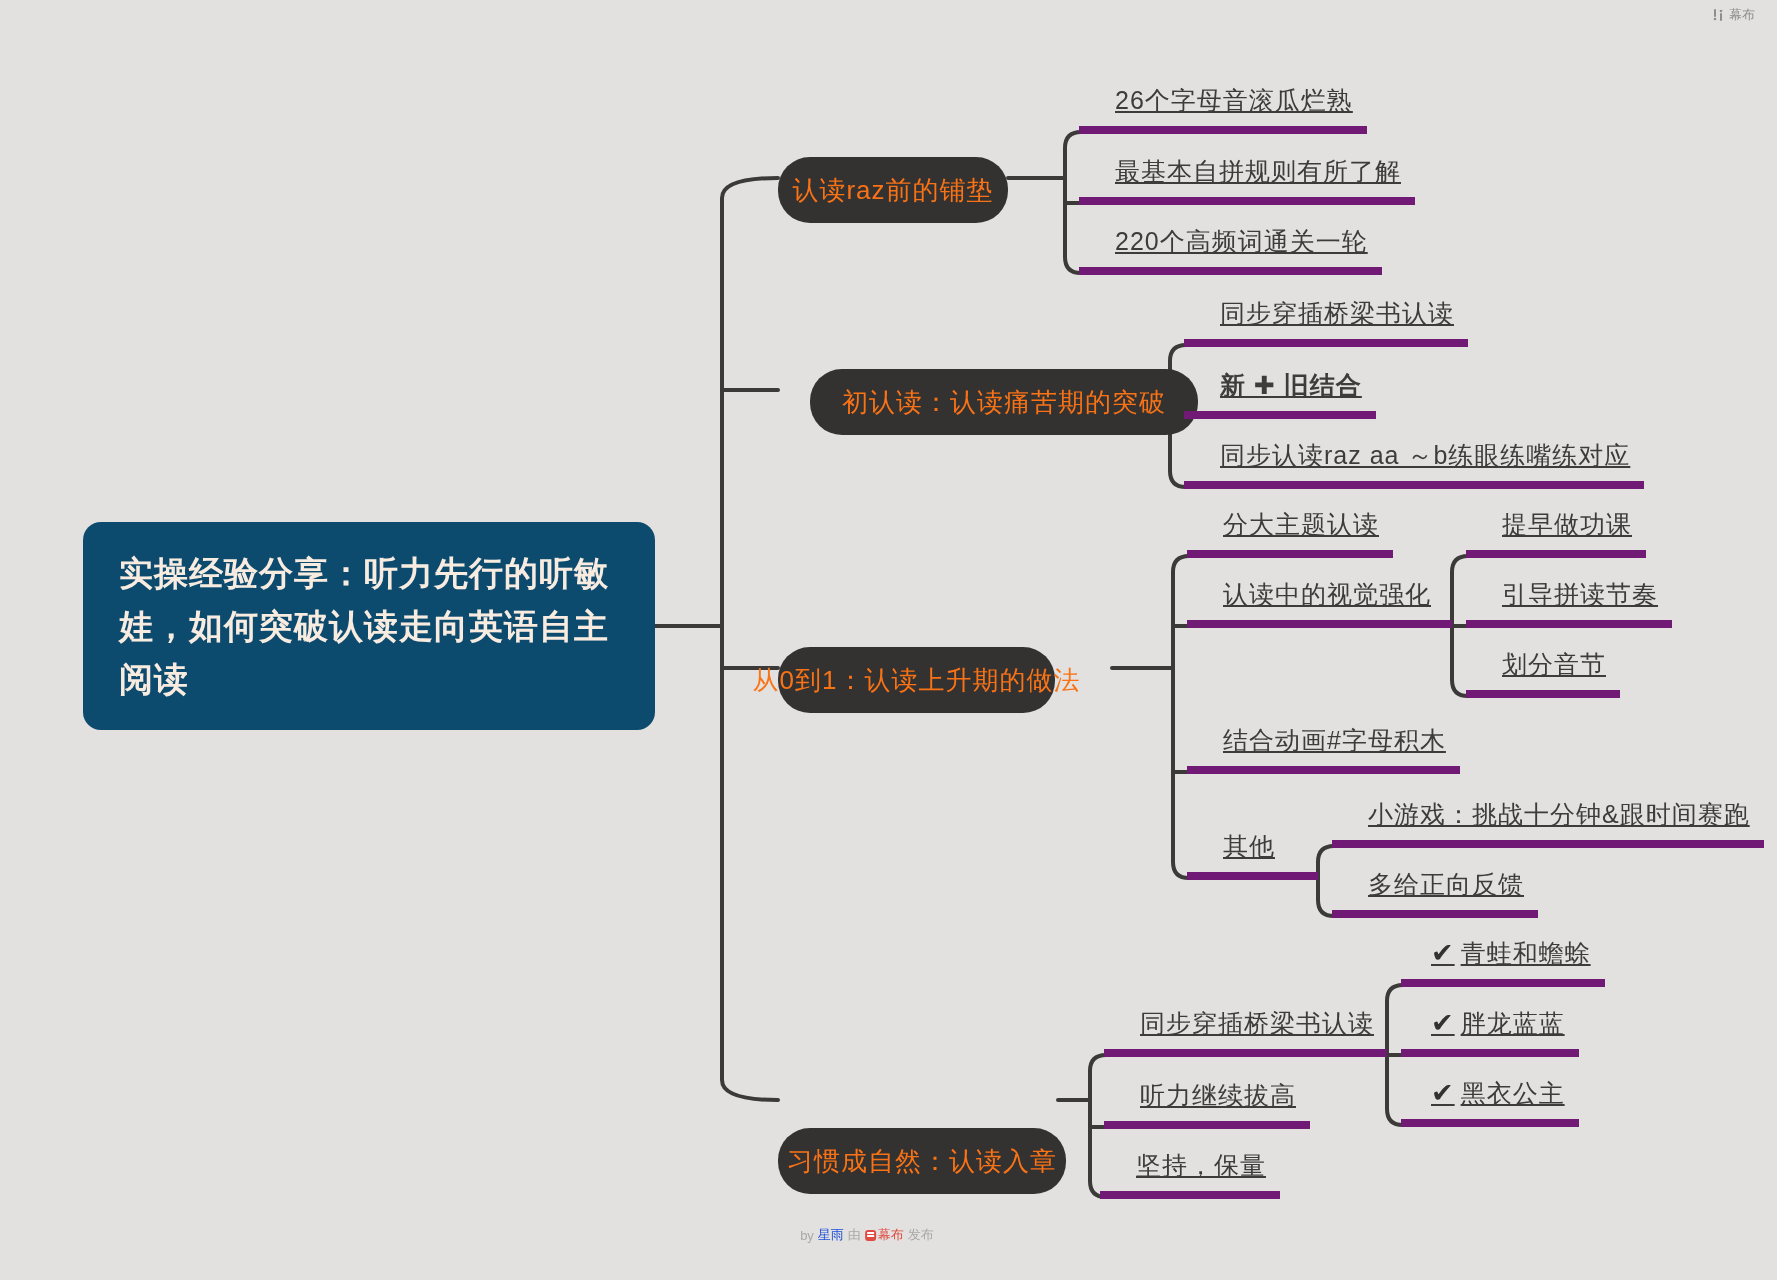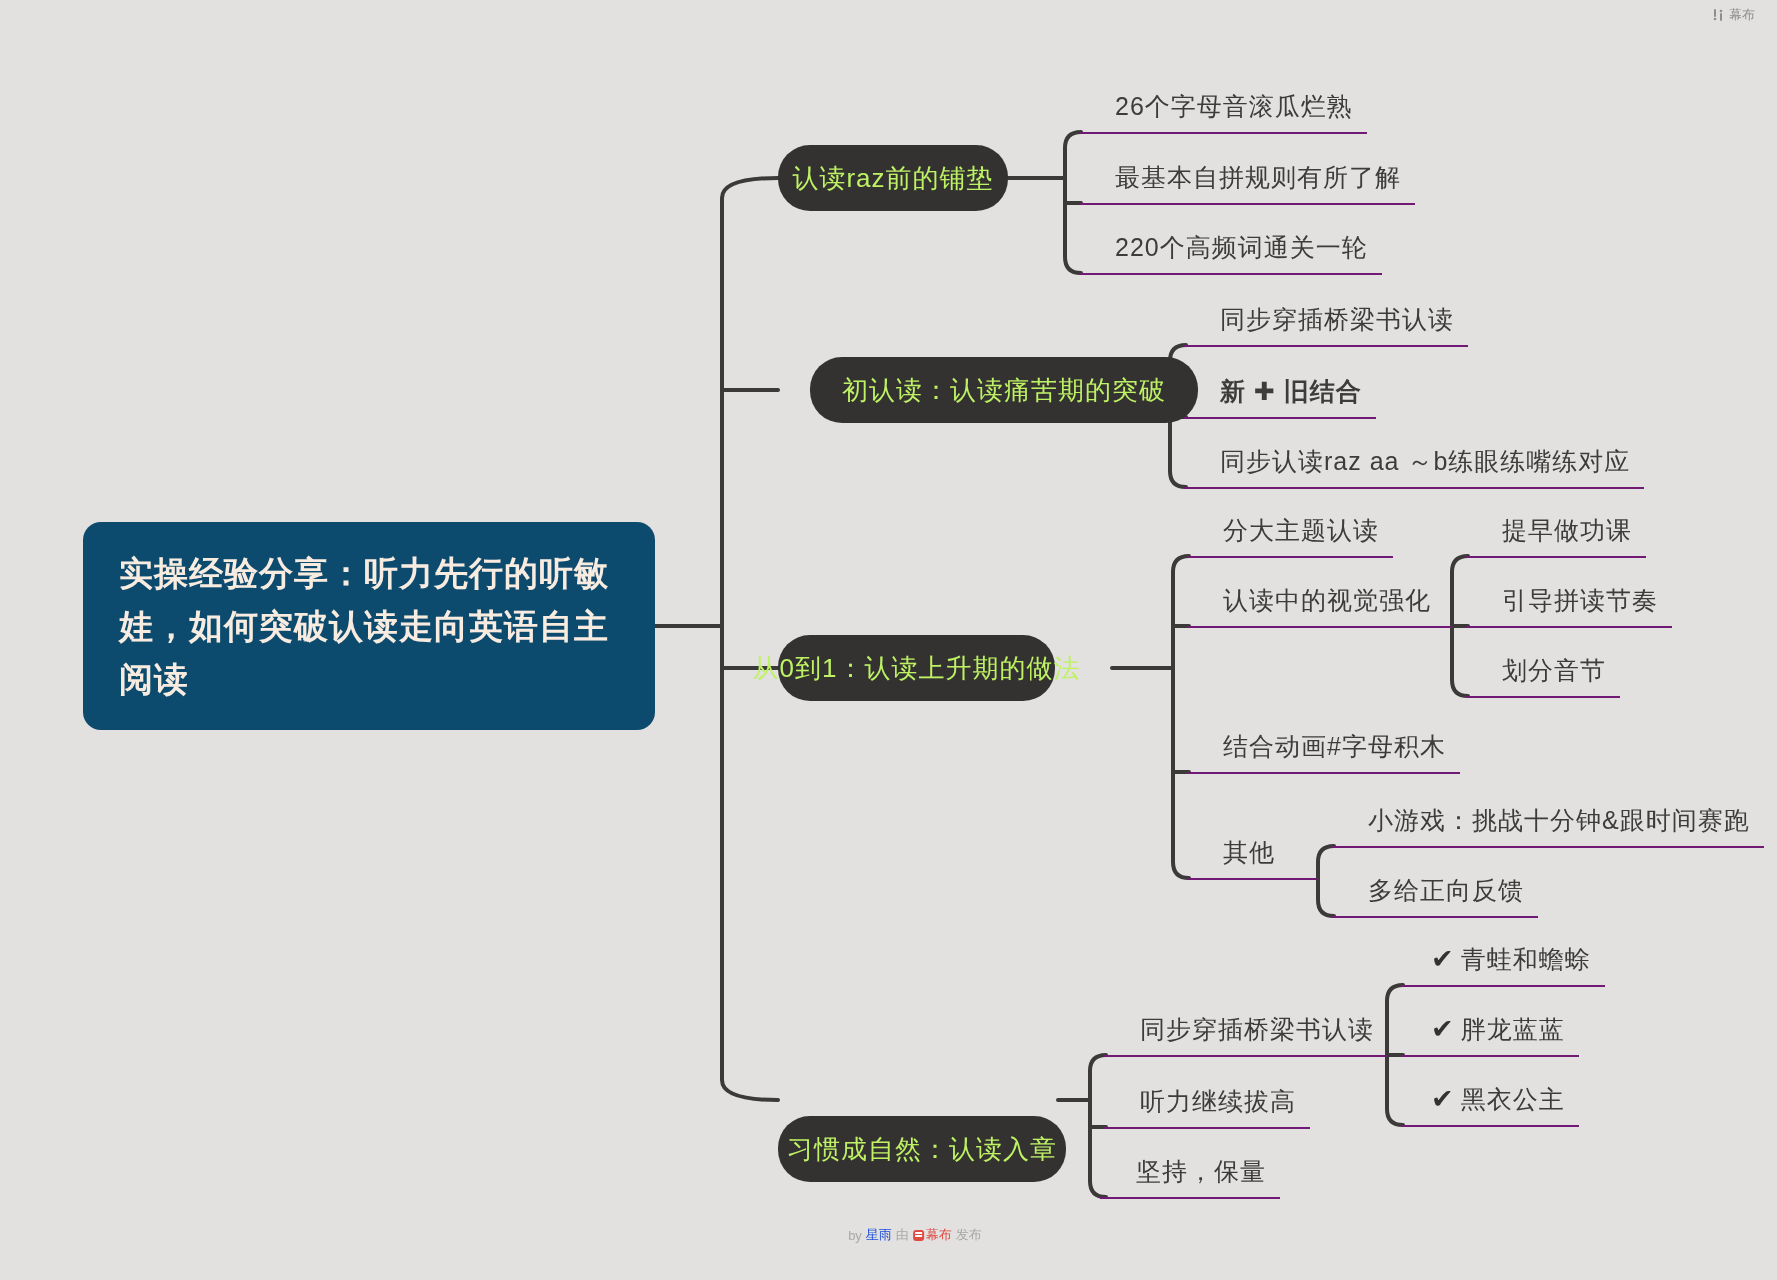--- a/index.html
+++ b/index.html
@@ -5,56 +5,57 @@
   html,body{margin:0;padding:0;}
   body{
     width:1777px;height:1280px;position:relative;overflow:hidden;
     background:#e2e1df;
     font-family:"Liberation Sans","DejaVu Sans",sans-serif;
   }
   #lines{position:absolute;left:0;top:0;z-index:1;}
   .node{
     position:absolute;z-index:2;box-sizing:border-box;
     display:flex;align-items:center;justify-content:center;
-    background:#333231;color:#bef264;
+    background:#333231;color:#f97316;
     height:66px;border-radius:32px;
     font-size:26px;font-weight:500;white-space:nowrap;
     letter-spacing:1px;
+    margin-top:12px;
   }
   .root{
     position:absolute;z-index:2;box-sizing:border-box;
     left:83px;top:522px;width:572px;height:208px;
     background:#0c4a6e;border-radius:18px;
     display:flex;align-items:center;
     padding:0 36px;
     color:#f8ece1;font-size:34px;font-weight:bold;line-height:53px;
     letter-spacing:1px;
   }
   .leaf{
     position:absolute;z-index:2;box-sizing:border-box;
     transform:translateY(-100%);
     padding:0 14px 10px 36px;
-    border-bottom:2px solid #701a75;
+    border-bottom:8px solid #701a75;
     font-size:25px;line-height:32px;color:#3d3c3b;font-weight:500;
-    white-space:nowrap;letter-spacing:1px;
+    white-space:nowrap;letter-spacing:1px;text-decoration:underline;
   }
   .leaf .check{
     font-weight:bold;font-size:27px;margin-right:6px;color:#333231;
   }
   .plus{font-weight:bold;}
   .brand{
     position:absolute;z-index:3;right:22px;top:6px;
     display:flex;align-items:center;gap:4px;
     color:#8f8e8d;font-size:13px;
   }
   .brand .logo-bars{display:inline-flex;gap:2px;align-items:center;}
   .footer{
     position:absolute;z-index:3;left:867px;top:1226px;transform:translateX(-50%);
     font-size:13px;color:#a9a8a7;white-space:nowrap;
-    display:flex;align-items:center;gap:4px;margin-left:48px;
+    display:flex;align-items:center;gap:4px;
   }
   .footer .author{color:#1d4ed8;}
   .footer .fbrand{color:#e04a42;display:inline-flex;align-items:center;gap:2px;}
   .footer .mini-logo{
     display:inline-block;width:11px;height:11px;border-radius:3px;
     background:#e04a42;position:relative;
   }
   .footer .mini-logo::after{
     content:"";position:absolute;left:2px;top:2px;width:7px;height:2px;
     background:#ffffff;box-shadow:0 3px 0 #ffffff;

